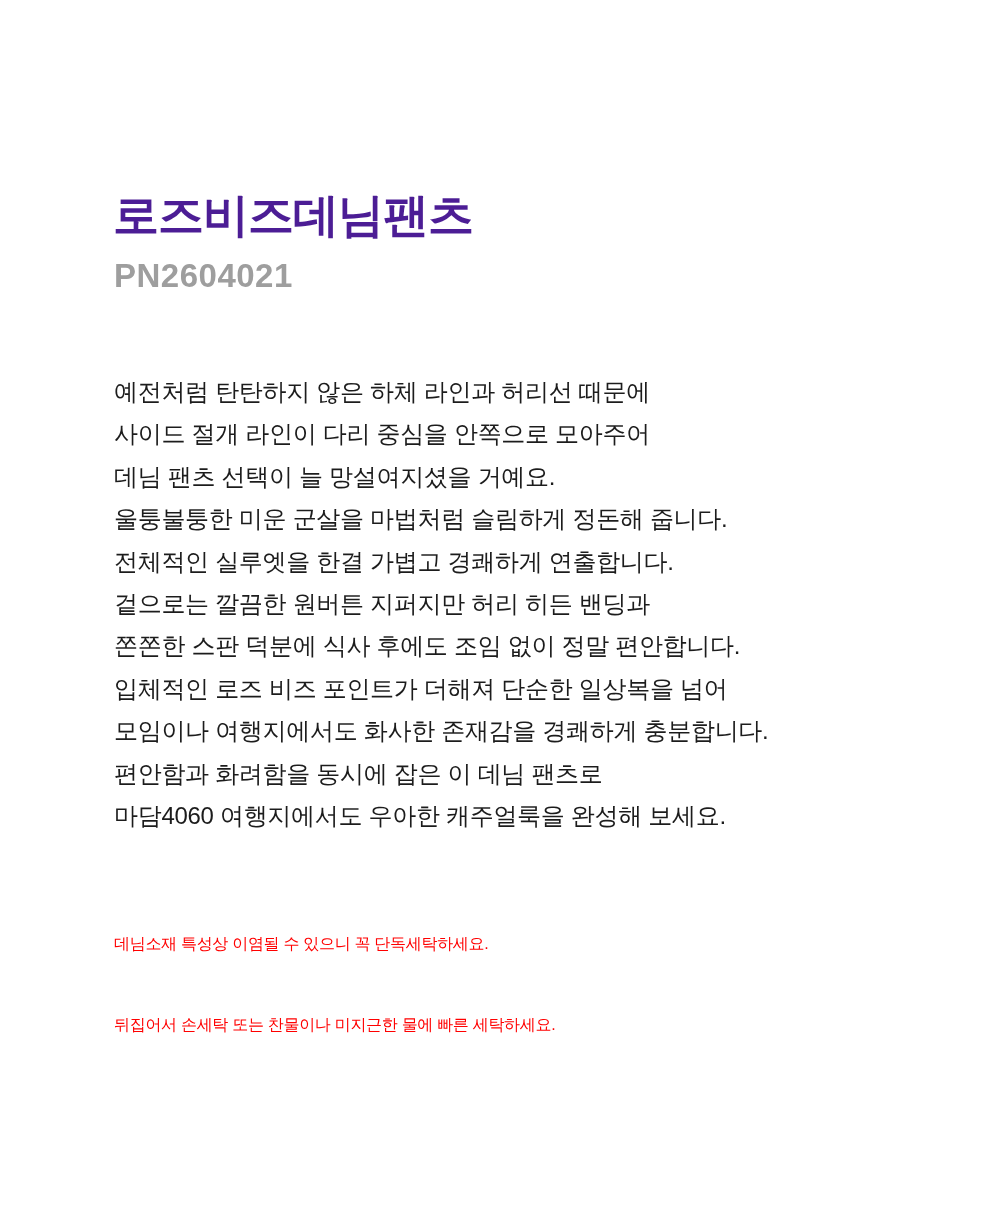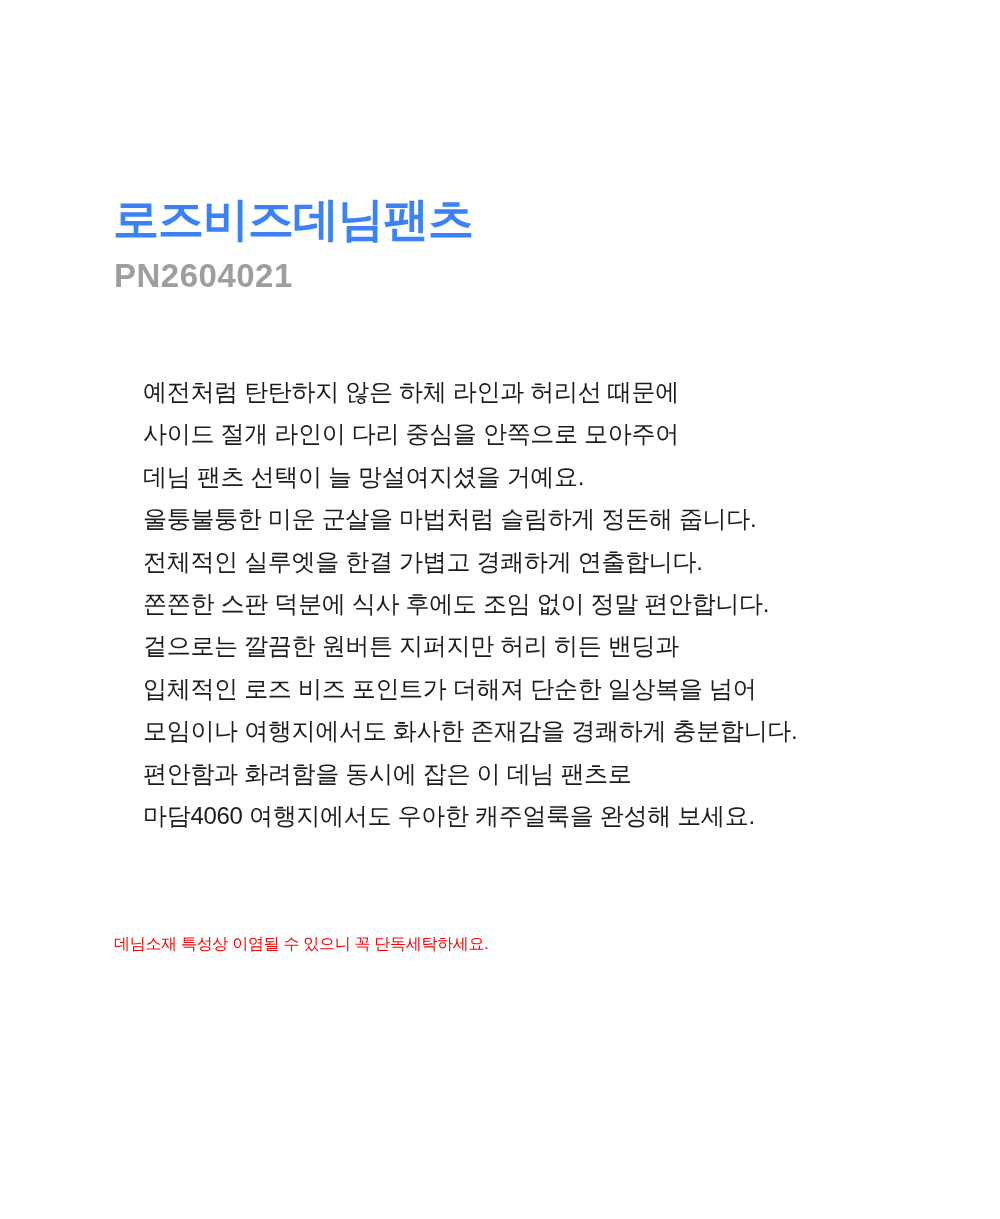--- a/index.html
+++ b/index.html
@@ -20,22 +20,23 @@
   }
   .product-title {
     position: absolute;
     left: 113px;
     top: 196px;
     margin: 0;
     font-size: 46px;
     font-weight: 700;
     line-height: 1;
     letter-spacing: -1px;
-    color: #3b82f6;
+    color: #4c1d95;
     white-space: nowrap;
+    font-family: Liberation Mono, monospace;
   }
   .product-code {
     position: absolute;
     left: 114px;
     top: 259px;
     margin: 0;
     font-size: 33px;
     font-weight: 700;
     line-height: 1;
     letter-spacing: 0.5px;
@@ -48,21 +49,20 @@
     top: 371px;
     width: 780px;
     font-size: 24px;
     font-weight: 400;
     line-height: 42.4px;
     letter-spacing: -0.3px;
     color: #1c1c1c;
   }
   .description .line {
     white-space: nowrap;
-    margin-left: 29px;
   }
   .care-note {
     position: absolute;
     left: 114px;
     width: 820px;
     margin: 0;
     font-size: 16px;
     font-weight: 400;
     line-height: 42px;
     letter-spacing: -0.3px;
@@ -80,24 +80,25 @@
   <h1 class="product-title">로즈비즈데님팬츠</h1>
 
   <div class="product-code">PN2604021</div>
 
   <div class="description">
     <div class="line">예전처럼 탄탄하지 않은 하체 라인과 허리선 때문에</div>
     <div class="line">사이드 절개 라인이 다리 중심을 안쪽으로 모아주어</div>
     <div class="line">데님 팬츠 선택이 늘 망설여지셨을 거예요.</div>
     <div class="line">울퉁불퉁한 미운 군살을 마법처럼 슬림하게 정돈해 줍니다.</div>
     <div class="line">전체적인 실루엣을 한결 가볍고 경쾌하게 연출합니다.</div>
+    <div class="line">겉으로는 깔끔한 원버튼 지퍼지만 허리 히든 밴딩과</div>
     <div class="line">쫀쫀한 스판 덕분에 식사 후에도 조임 없이 정말 편안합니다.</div>
-    <div class="line">겉으로는 깔끔한 원버튼 지퍼지만 허리 히든 밴딩과</div>
     <div class="line">입체적인 로즈 비즈 포인트가 더해져 단순한 일상복을 넘어</div>
     <div class="line">모임이나 여행지에서도 화사한 존재감을 경쾌하게 충분합니다.</div>
     <div class="line">편안함과 화려함을 동시에 잡은 이 데님 팬츠로</div>
     <div class="line">마담4060 여행지에서도 우아한 캐주얼룩을 완성해 보세요.</div>
   </div>
 
   <p class="care-note care-note-1">데님소재 특성상 이염될 수 있으니 꼭 단독세탁하세요.</p>
 
+  <p class="care-note care-note-2">뒤집어서 손세탁 또는 찬물이나 미지근한 물에 빠른 세탁하세요.</p>
 
 </div>
 
 </body></html>

